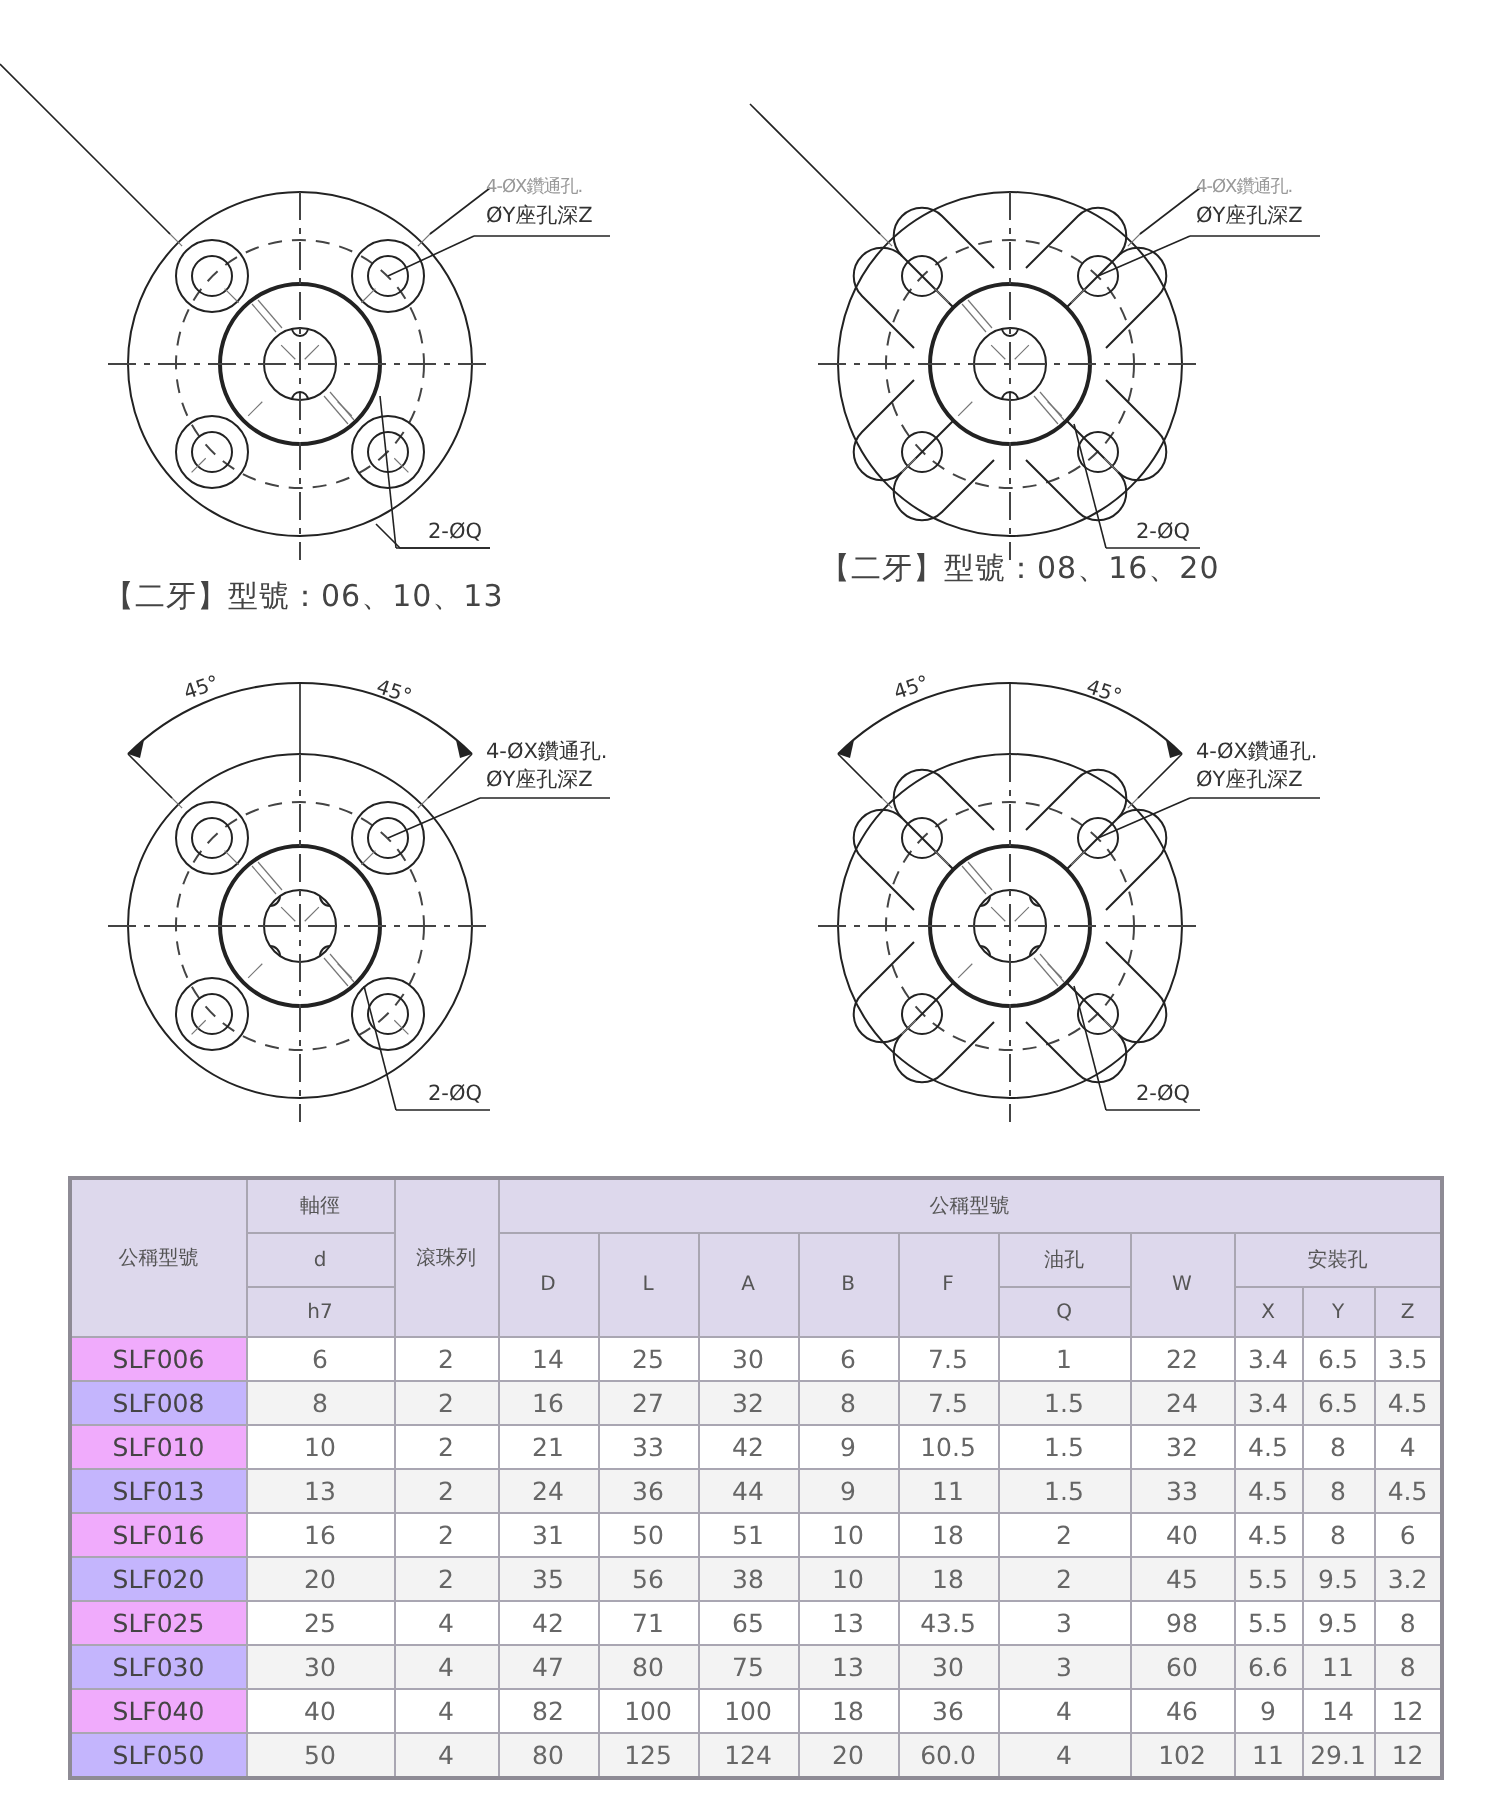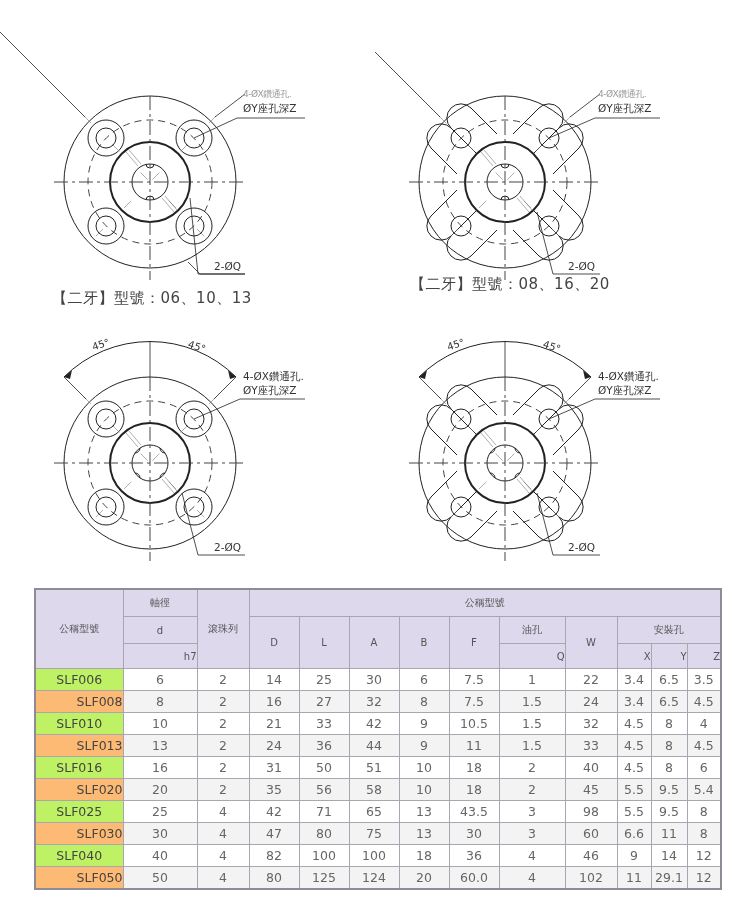--- a/index.html
+++ b/index.html
@@ -13,25 +13,25 @@
 
   table.spec { position: absolute; left: 34px; top: 588px; width: 686px;
                border-collapse: collapse; table-layout: fixed;
                font-family: "DejaVu Sans", "Liberation Sans", sans-serif; }
   table.spec td, table.spec th { border: 1px solid #a9a6b2; text-align: center;
                padding: 0; font-weight: normal; color: #555; }
   table.spec { border: 2px solid #8e8b95; }
   table.spec th { background: #ddd8ec; font-size: 10px; color: #555; }
   table.spec .hrow1 th { height: 26px; }
   table.spec .hrow2 th { height: 26px; }
-  table.spec .hrow3 th { height: 24px; text-align: right; }
+  table.spec .hrow3 th { height: 24px; }
   table.spec td { height: 21px; font-size: 12.5px; color: #666; background: #fff; }
-  table.spec td.model { background: #bef264; color: #444; font-size: 12.5px; }
+  table.spec td.model { background: #f0abfc; color: #444; font-size: 12.5px; }
   table.spec tr.alt td { background: #f3f3f3; }
-  table.spec tr.alt td.model { background: #fdba74; text-align: right; }
+  table.spec tr.alt td.model { background: #c4b5fd; }
 </style>
 </head>
 <body>
 
 <svg class="drawing" viewBox="0 0 750 575" xmlns="http://www.w3.org/2000/svg">
   <defs>
 
     <g id="round-flange" fill="none" stroke="#222" stroke-width="1">
       <circle r="86"></circle>
       <circle r="62" stroke-dasharray="7 5" stroke="#444"></circle>
@@ -297,28 +297,28 @@
         <td>4.5</td>
         <td>8</td>
         <td>6</td>
       </tr>
       <tr class="alt">
         <td class="model">SLF020</td>
         <td>20</td>
         <td>2</td>
         <td>35</td>
         <td>56</td>
-        <td>58</td>
+        <td>38</td>
         <td>10</td>
         <td>18</td>
         <td>2</td>
         <td>45</td>
         <td>5.5</td>
         <td>9.5</td>
-        <td>5.4</td>
+        <td>3.2</td>
       </tr>
       <tr>
         <td class="model">SLF025</td>
         <td>25</td>
         <td>4</td>
         <td>42</td>
         <td>71</td>
         <td>65</td>
         <td>13</td>
         <td>43.5</td>

